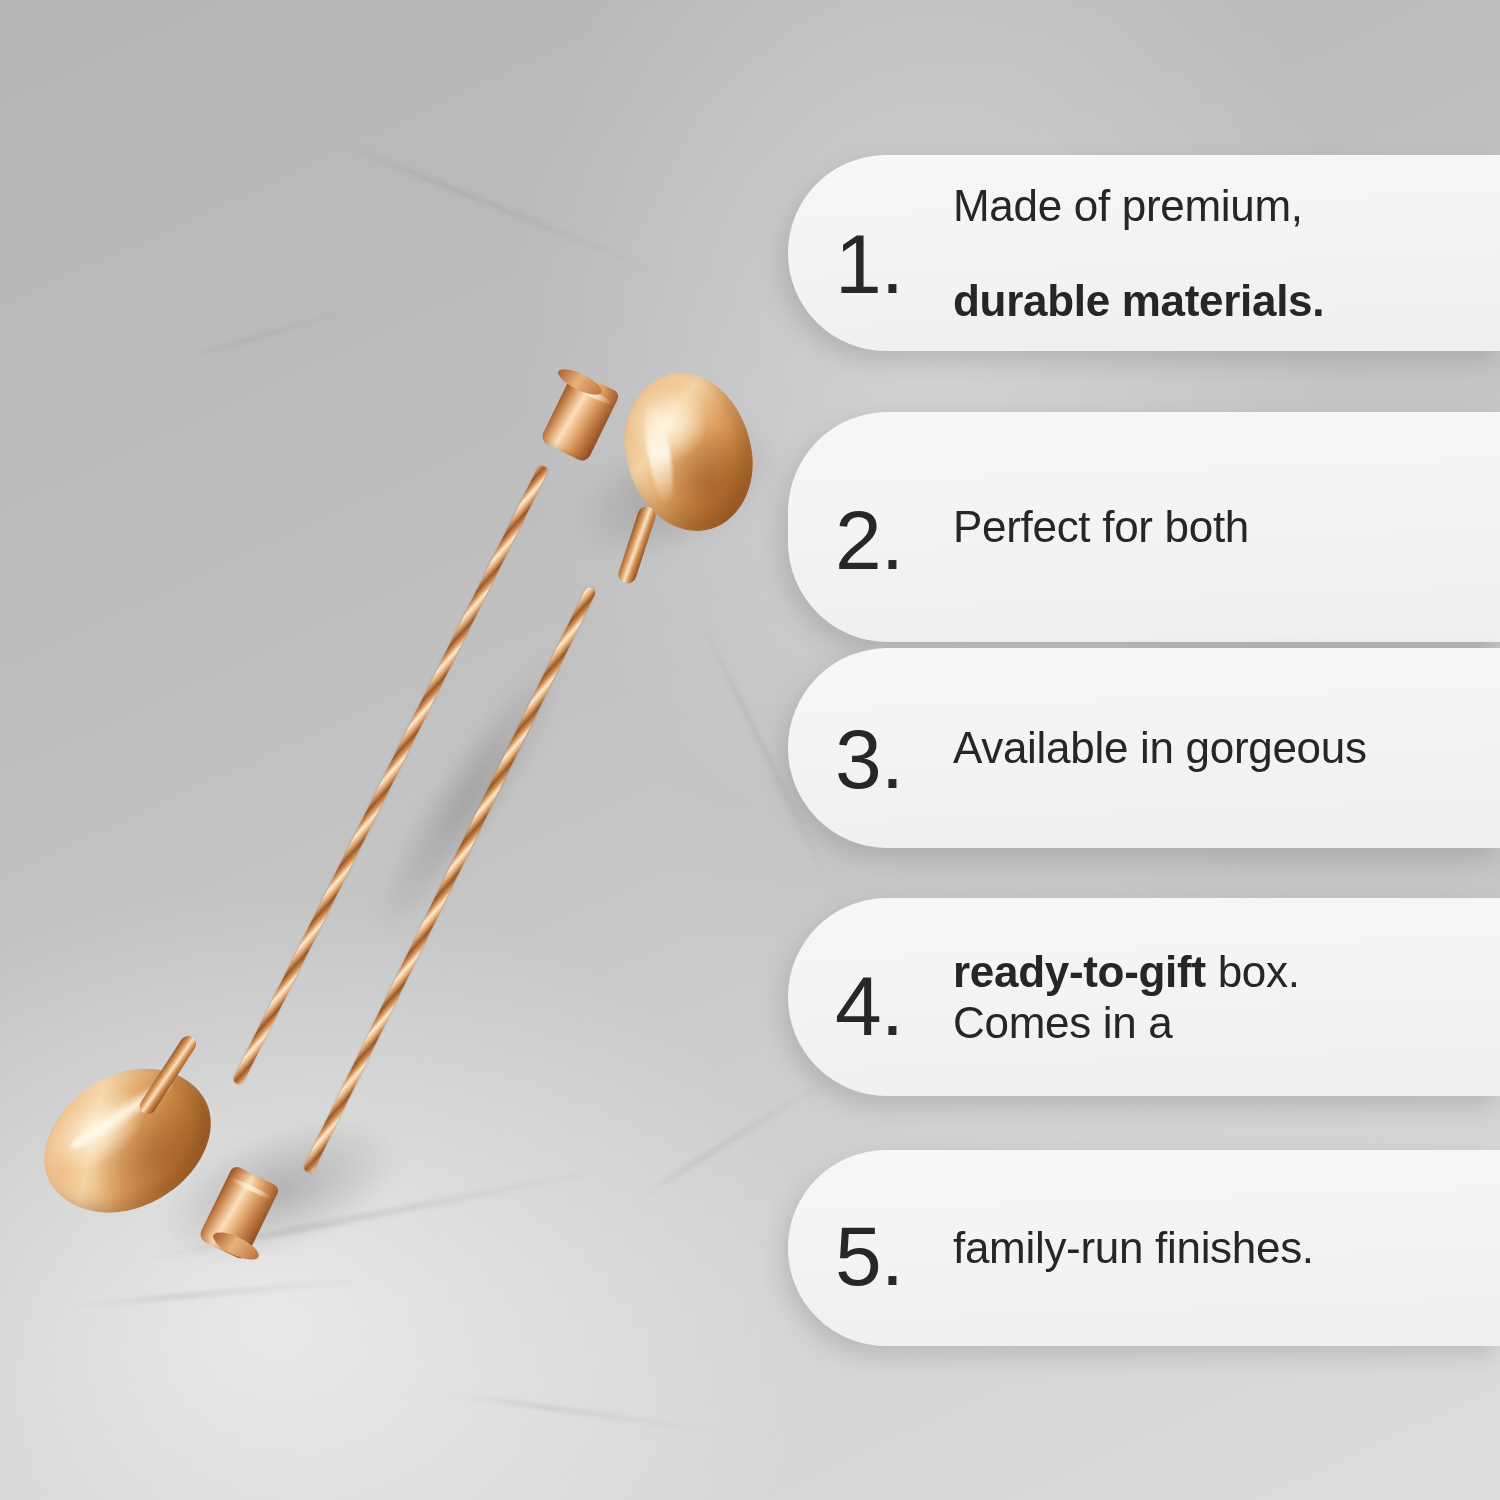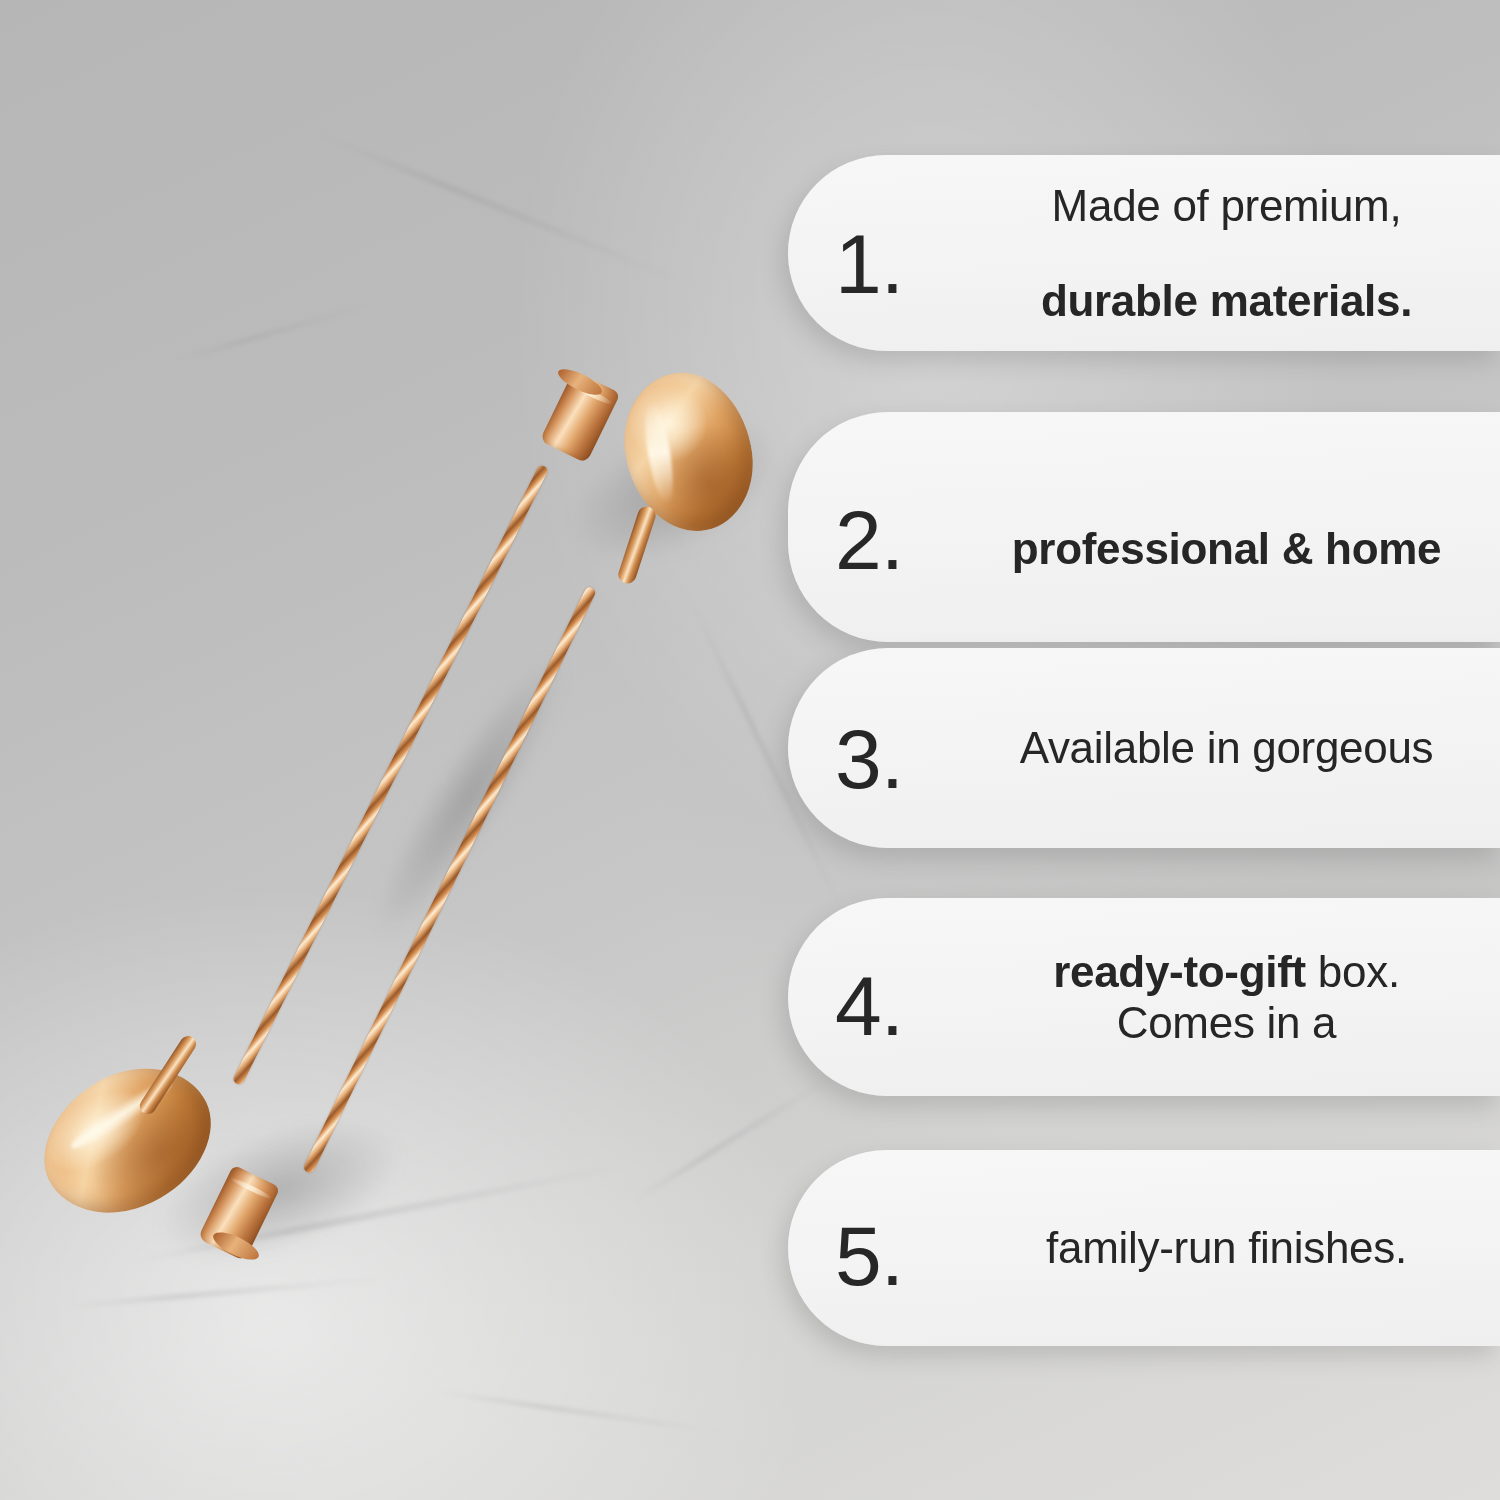--- a/index.html
+++ b/index.html
@@ -148,21 +148,21 @@
   .card-text {
     flex: 1 1 auto;
     color: #262626;
     font-size: 44px;
     line-height: 1.17;
     font-weight: 400;
     letter-spacing: -0.3px;
     white-space: nowrap;
   }
   .card-text .b { font-weight: 700; margin-top: 44px; }
-  .card-text .line { display: block; text-align: center; }
+  .card-text .line { display: block; }
 
   
   #card-1 { top: 155px;  height: 196px; }
   #card-2 { top: 412px;  height: 230px; }
   #card-3 { top: 648px;  height: 200px; }
   #card-4 { top: 898px;  height: 198px; }
   #card-5 { top: 1150px; height: 196px; }
 
   #card-2 .card-num, #card-4 .card-num, #card-5 .card-num { align-self: center; }
   #card-2 .card-num { padding-bottom: 0; padding-top: 26px; }
@@ -226,21 +226,21 @@
       <div class="card-num">1.</div>
       <div class="card-text">
         <span class="line">Made of premium,</span>
         <span class="line b">durable materials.</span>
       </div>
     </div>
 
     <div class="card" id="card-2">
       <div class="card-num">2.</div>
       <div class="card-text">
-        <span class="line b">professional &amp; home</span>
+        <span class="line">Perfect for both</span>
       </div>
     </div>
 
     <div class="card" id="card-3">
       <div class="card-num">3.</div>
       <div class="card-text">
         <span class="line">Available in gorgeous</span>
       </div>
     </div>
 

